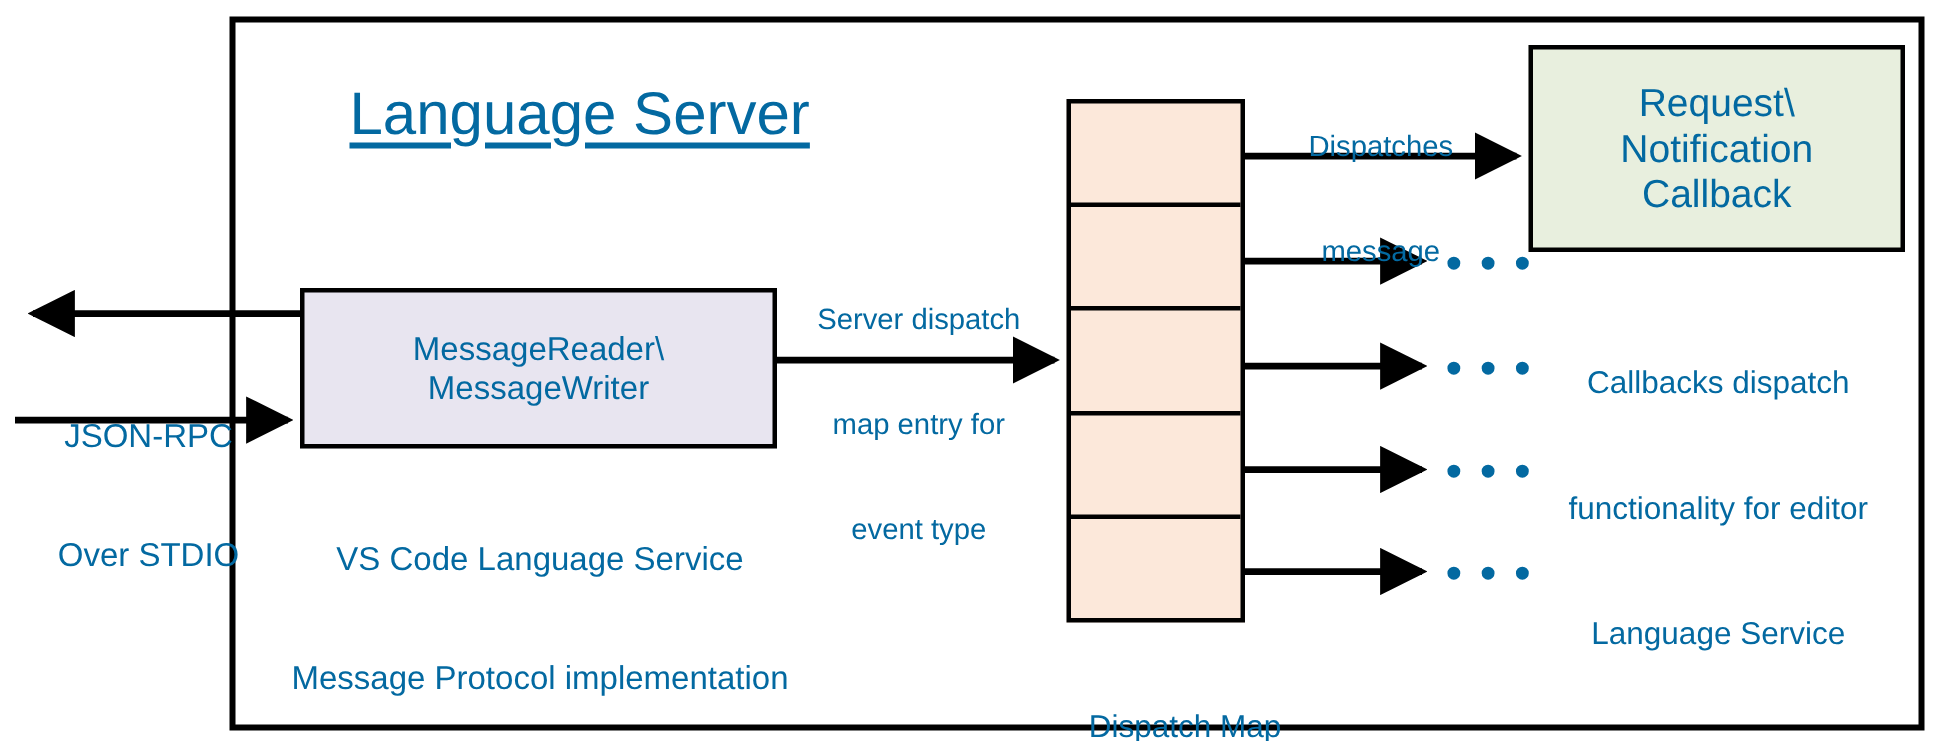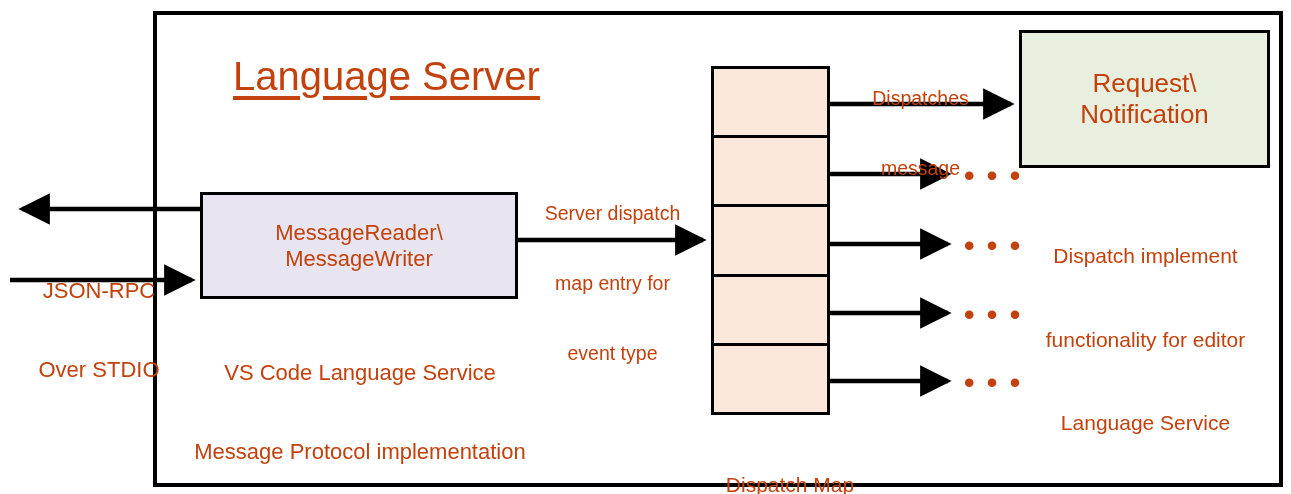--- a/index.html
+++ b/index.html
@@ -6,21 +6,21 @@
     margin: 0;
     padding: 0;
     background: #ffffff;
   }
   #stage {
     position: relative;
     width: 1291px;
     height: 494px;
     background: #ffffff;
     font-family: "Liberation Sans", sans-serif;
-    color: #c2410c;
+    color: #0369a1;
     overflow: hidden;
   }
   svg.layer {
     position: absolute;
     left: 0;
     top: 0;
     width: 1291px;
     height: 494px;
     overflow: visible;
   }
@@ -253,24 +253,25 @@
   </div>
 
   <div class="ellipsis" style="left:964px; top:161px;">• • •</div>
   <div class="ellipsis" style="left:964px; top:231px;">• • •</div>
   <div class="ellipsis" style="left:964px; top:300px;">• • •</div>
   <div class="ellipsis" style="left:964px; top:368px;">• • •</div>
 
   <div class="box" id="callback-box">
     <div>Request\</div>
     <div>Notification</div>
+    <div>Callback</div>
   </div>
 
   <div class="txt" id="callback-desc">
-    <div>Dispatch implement</div>
+    <div>Callbacks dispatch</div>
     <div>functionality for editor</div>
     <div>Language Service</div>
     <div>events like document</div>
     
     
     
   </div>
 
 </div>
 

